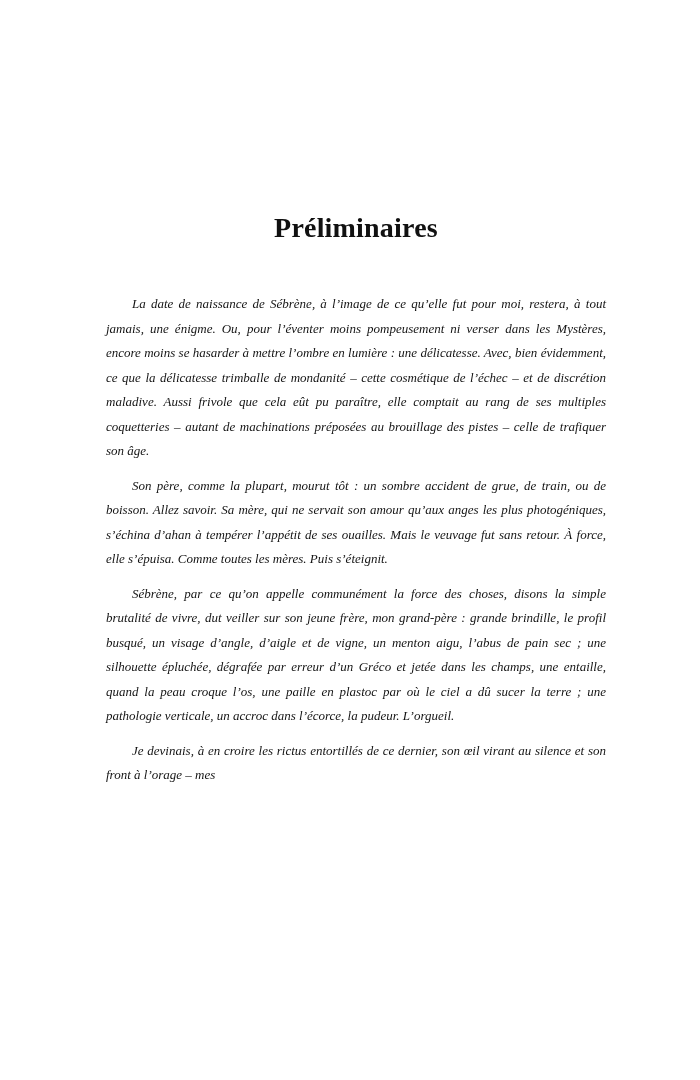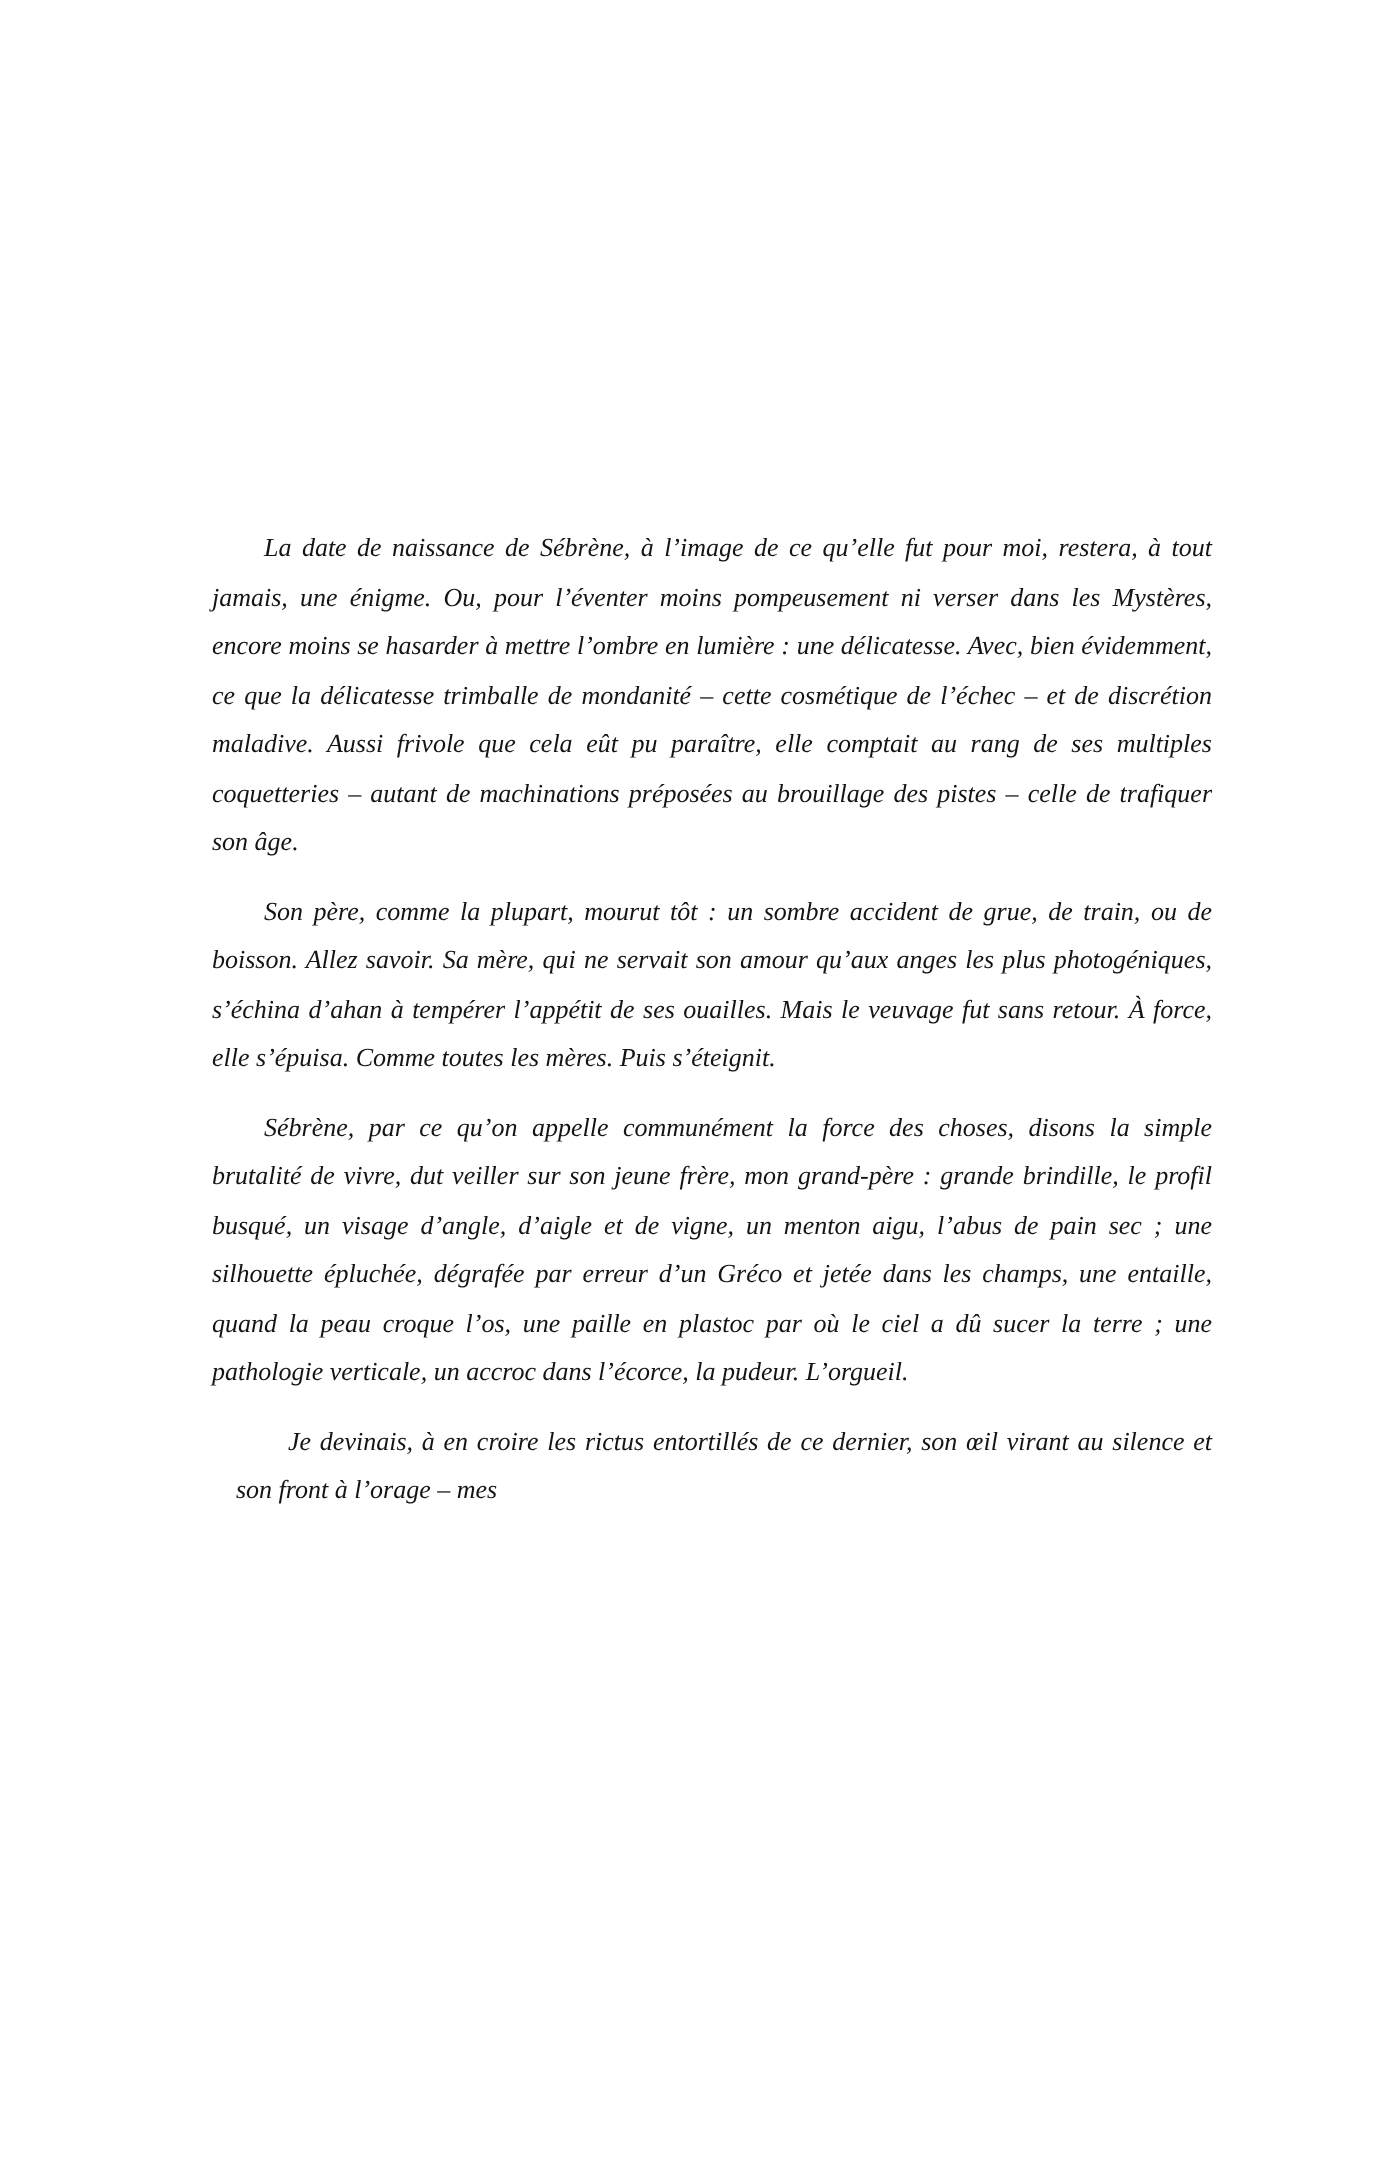--- a/index.html
+++ b/index.html
@@ -40,27 +40,27 @@
     text-align: justify;
     text-justify: inter-word;
   }
   .body-text p {
     margin: 0 0 10px 0;
     padding: 0;
     text-indent: 26px;
   }
   .body-text p:last-child {
     margin-bottom: 0;
-    margin-left: 12px;
   }
 </style>
 </head>
 <body>
 
 <div class="book-page">
+  <h1 class="chapter-title">Préliminaires</h1>
 
   <div class="body-text">
     <p>La date de naissance de Sébrène, à l’image de ce qu’elle fut pour moi, restera, à tout jamais, une énigme. Ou, pour l’éventer moins pompeusement ni verser dans les Mystères, encore moins se hasarder à mettre l’ombre en lumière : une délicatesse. Avec, bien évidemment, ce que la délicatesse trimballe de mondanité – cette cosmétique de l’échec – et de discrétion maladive. Aussi frivole que cela eût pu paraître, elle comptait au rang de ses multiples coquetteries – autant de machinations préposées au brouillage des pistes – celle de trafiquer son âge.</p>
     <p>Son père, comme la plupart, mourut tôt : un sombre accident de grue, de train, ou de boisson. Allez savoir. Sa mère, qui ne servait son amour qu’aux anges les plus photogéniques, s’échina d’ahan à tempérer l’appétit de ses ouailles. Mais le veuvage fut sans retour. À force, elle s’épuisa. Comme toutes les mères. Puis s’éteignit.</p>
     <p>Sébrène, par ce qu’on appelle communément la force des choses, disons la simple brutalité de vivre, dut veiller sur son jeune frère, mon grand-père : grande brindille, le profil busqué, un visage d’angle, d’aigle et de vigne, un menton aigu, l’abus de pain sec ; une silhouette épluchée, dégrafée par erreur d’un Gréco et jetée dans les champs, une entaille, quand la peau croque l’os, une paille en plastoc par où le ciel a dû sucer la terre ; une pathologie verticale, un accroc dans l’écorce, la pudeur. L’orgueil.</p>
     <p>Je devinais, à en croire les rictus entortillés de ce dernier, son œil virant au silence et son front à l’orage – mes</p>
   </div>
 </div>
 
 </body></html>

